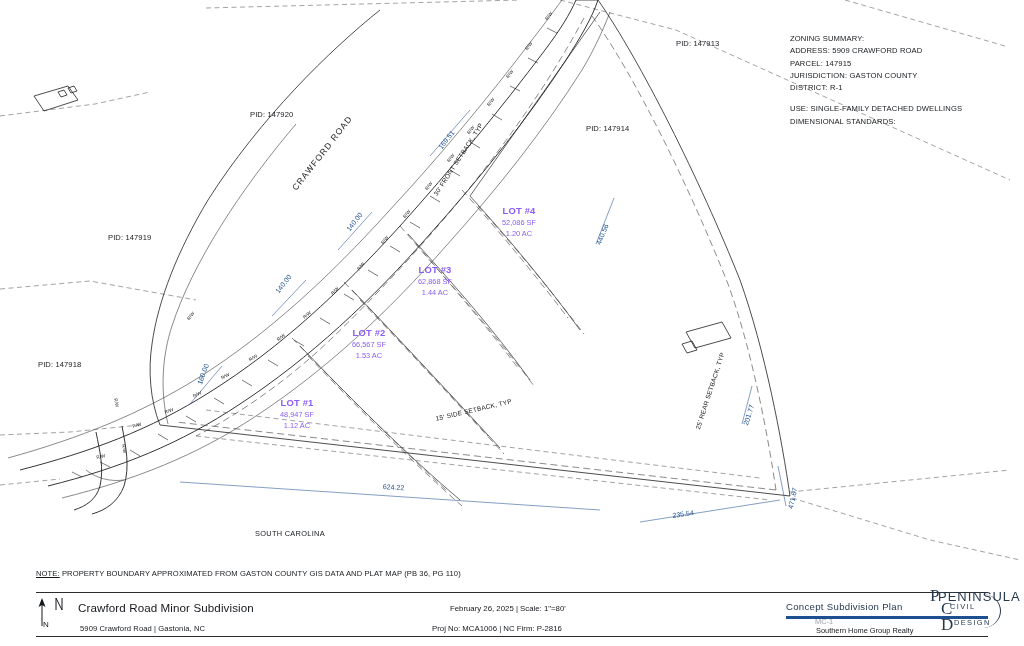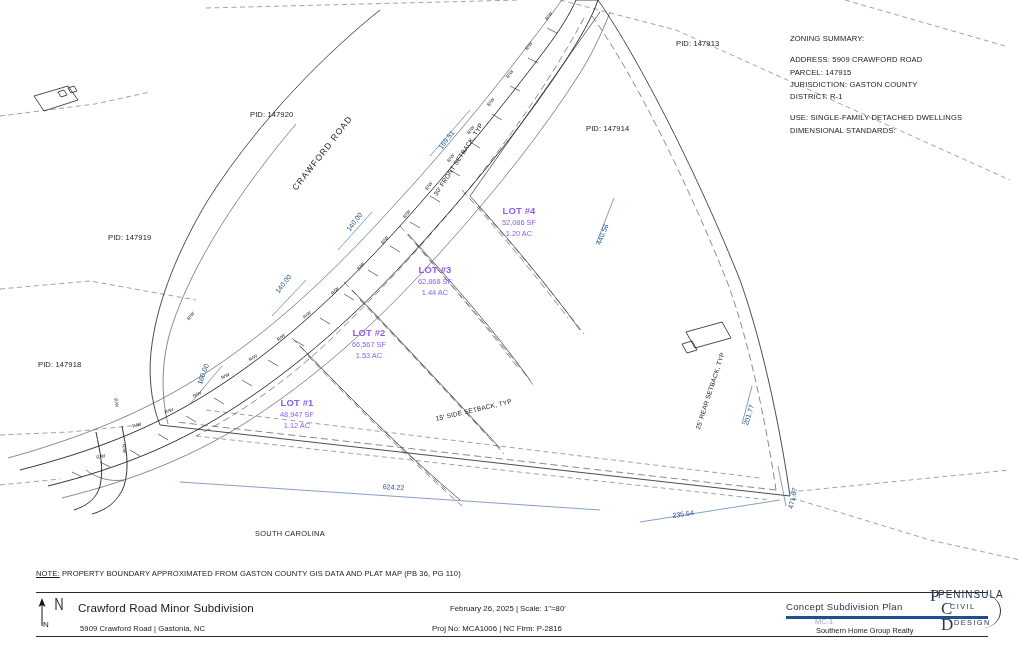--- a/index.html
+++ b/index.html
@@ -26,21 +26,21 @@
   
   #zoning {
     left: 790px;
     top: 33px;
     width: 200px;
     font-size: 7.6px;
     line-height: 12.3px;
     letter-spacing: 0.15px;
     color: #15181c;
   }
-  #zoning .z-title { margin-bottom: 9px; }
+  #zoning .z-title { }
   #zoning .z-group { margin-bottom: 9px; }
   #zoning .z-indent { padding-left: 12px; }
   #zoning .z-line { white-space: nowrap; }
 
   
   .pid {
     font-size: 7.6px;
     color: #15181c;
     white-space: nowrap;
     letter-spacing: 0.1px;
@@ -170,21 +170,21 @@
   }
   
   #logo {
     position: absolute;
     left: 930px;
     top: 588px;
     width: 84px;
     height: 56px;
     color: #26384f;
   }
-  #logo .l1 { position: absolute; left: 8px; top: 1px; font-size: 10px; letter-spacing: 1px; }
+  #logo .l1 { position: absolute; left: 8px; top: 1px; font-size: 13px; letter-spacing: 1px; }
   #logo .l2 { position: absolute; left: 20px; top: 14px; font-size: 7.4px; letter-spacing: 1.4px; }
   #logo .l3 { position: absolute; left: 24px; top: 30px; font-size: 7.4px; letter-spacing: 1.4px; }
   #logo .big { position: absolute; font-family: "Liberation Serif", serif; font-size: 17px; color: #26384f; }
   #logo .bP { left: 0px; top: -2px; }
   #logo .bC { left: 11px; top: 11px; }
   #logo .bD { left: 11px; top: 27px; }
   #logo .swoosh {
     position: absolute;
     left: 40px;
     top: 6px;

